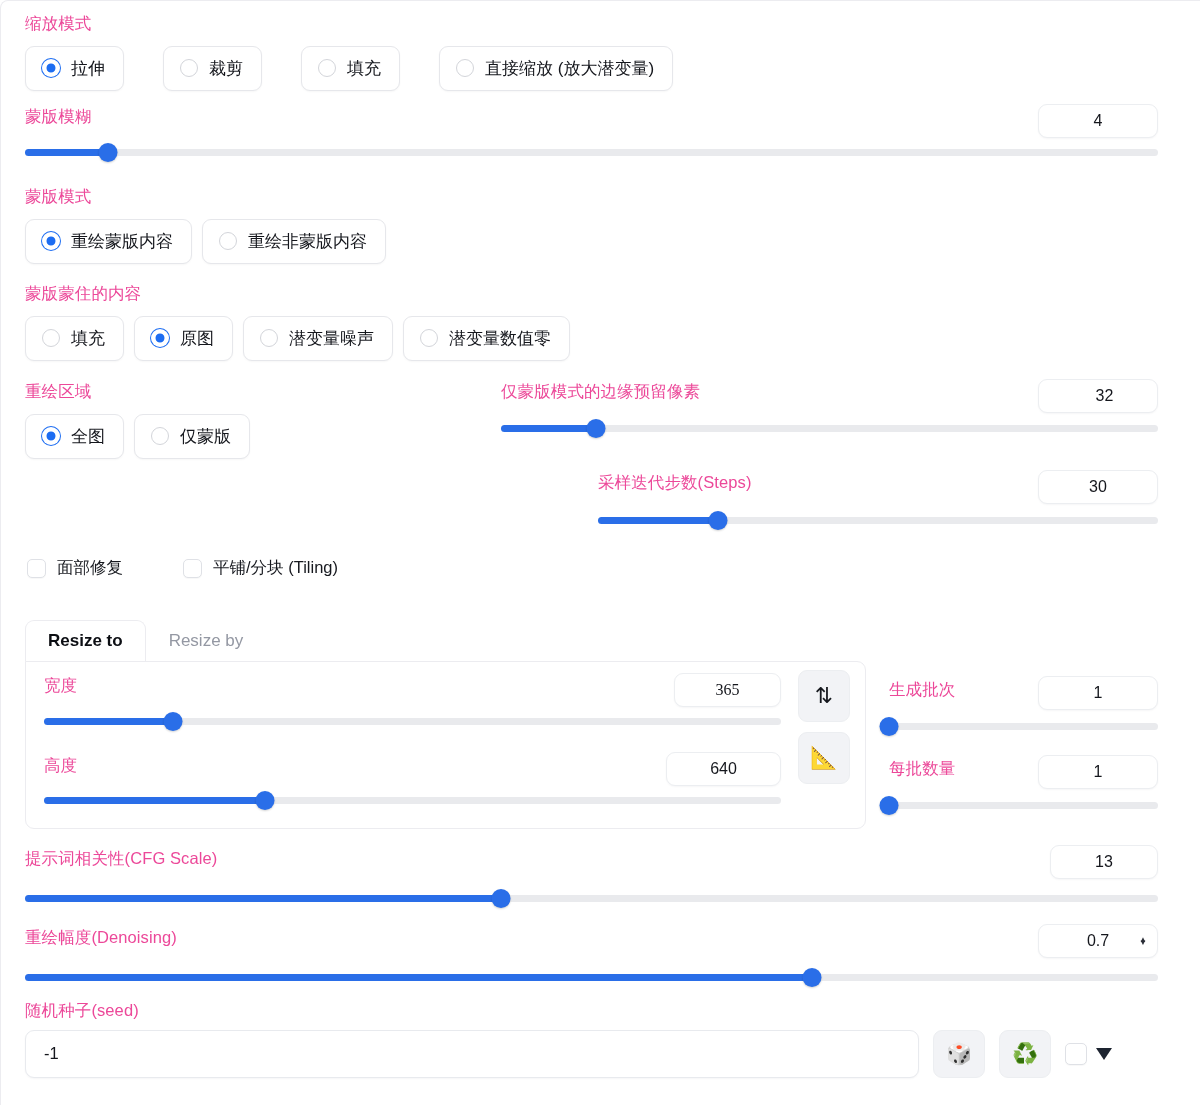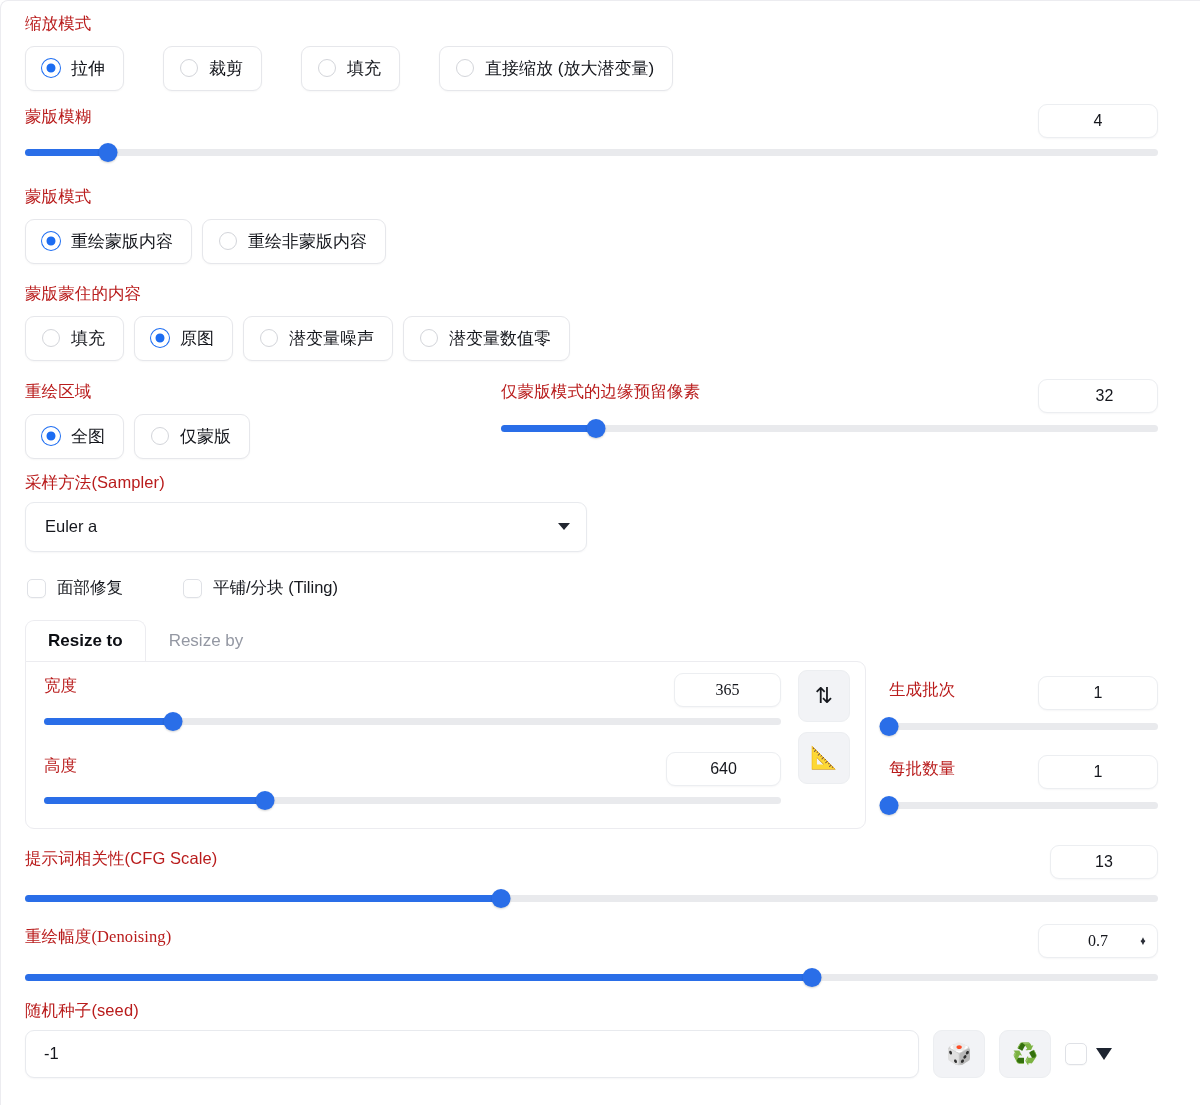--- a/index.html
+++ b/index.html
@@ -16,21 +16,21 @@
     border-left: 1px solid #ececf0;
     border-top: 1px solid #ececf0;
     border-top-left-radius: 8px;
     padding: 0;
   }
   .pad { padding: 0 24px 0 24px; }
 
   
   .lbl {
     font-size: 16.5px;
-    color: #b91c1c;
+    color: #ec4899;
     line-height: 1.25;
     letter-spacing: .1px;
     white-space: nowrap;
   }
 
   
   .radio-row { display: flex; gap: 10px; align-items: stretch; }
   .pill {
     display: flex; align-items: center; gap: 11px;
     border: 1px solid #e6e7eb;
@@ -234,30 +234,34 @@
     <div class="numbox abs" style="right:0;top:-2px;width:120px;padding-left:13px;">
       <span>32</span>
     </div>
     <div class="slider" style="margin-top:19px;">
       <div class="track"></div>
       <div class="fill" style="width: 14.5%;"></div>
       <div class="thumb" style="left: 14.5%;"></div>
     </div>
   </div>
 
-  <div class="abs" style="left:24px;top:471px;width:562px;">
-    <div class="lbl">采样方法(Sampler)</div>
-    <div class="dropdown" style="margin-top:9px;">
-      <span class="dval">Euler a</span>
-      <span class="caret"></span>
-    </div>
-  </div>
-
-
-  <div class="abs" style="left:26px;top:576px;display:flex;gap:60px;">
+
+  <div class="abs" style="left:597px;top:471px;width:560px;">
+    <div class="lbl">采样迭代步数(Steps)</div>
+    <div class="numbox abs" style="right:0;top:-2px;width:120px;">
+      <span>30</span>
+    </div>
+    <div class="slider" style="margin-top:20px;">
+      <div class="track"></div>
+      <div class="fill" style="width: 21.5%;"></div>
+      <div class="thumb" style="left: 21.5%;"></div>
+    </div>
+  </div>
+
+  <div class="abs" style="left:26px;top:556px;display:flex;gap:60px;">
     <div class="cbrow">
       <span class="cbox"></span>
       <span class="cbtxt">面部修复</span>
     </div>
     <div class="cbrow">
       <span class="cbox"></span>
       <span class="cbtxt">平铺/分块 (Tiling)</span>
     </div>
   </div>
 
@@ -334,21 +338,21 @@
     <div class="numbox abs" style="right:0;top:-3px;width:108px;">
       <span>13</span>
     </div>
     <div class="slider" style="margin-top:22px;">
       <div class="track"></div>
       <div class="fill" style="width: 42%;"></div>
       <div class="thumb" style="left: 42%;"></div>
     </div>
   </div>
 
-  <div class="abs" style="left:24px;top:926px;width:1133px;font-family:Liberation Serif, serif;">
+  <div class="abs" style="left:24px;top:926px;width:1133px;">
     <div class="lbl">重绘幅度(Denoising)</div>
     <div class="numbox spin abs" style="right:0;top:-3px;width:120px;">
       <span class="nval">0.7</span>
       <span class="spinner">
         <i>▲</i>
         <i>▼</i>
       </span>
     </div>
     <div class="slider" style="margin-top:22px;">
       <div class="track"></div>

